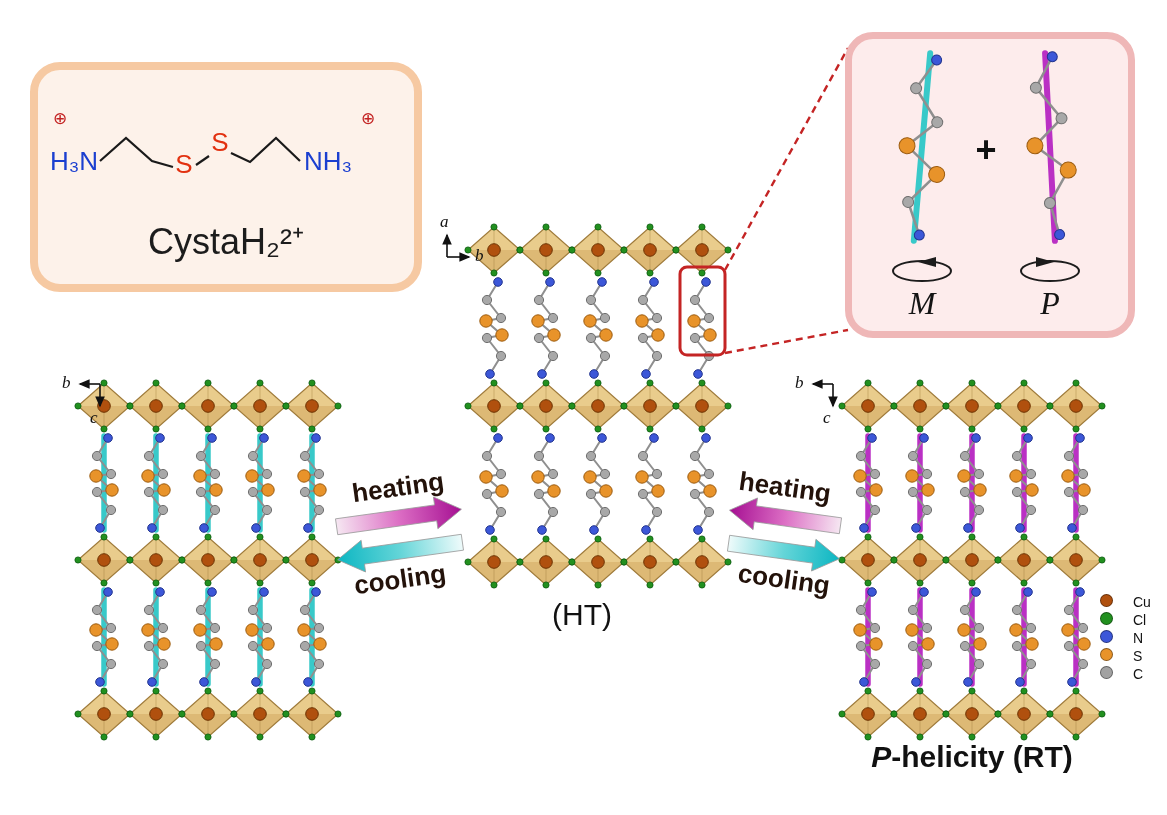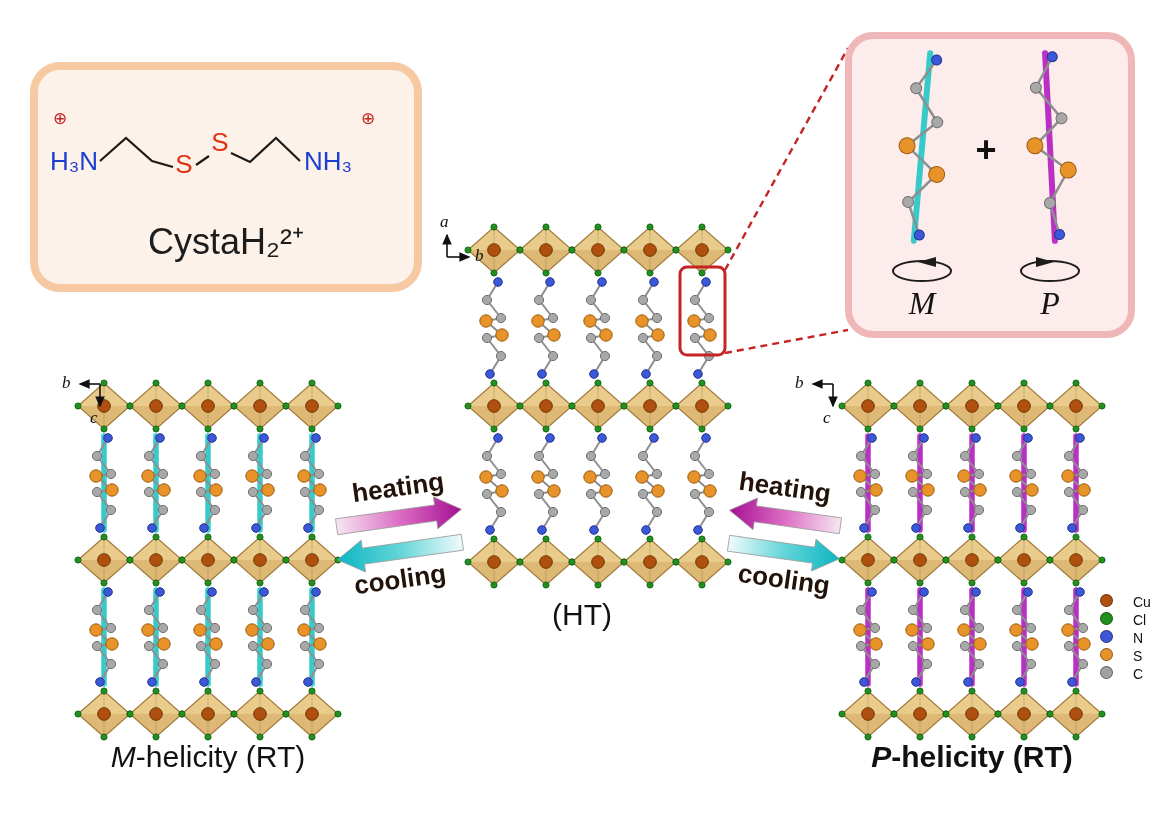--- a/index.html
+++ b/index.html
@@ -922,23 +922,20 @@
     <span class="chir" style="left:170px;top:246px;">P</span>
     <span class="plus">+</span>
   </div>
 
   <div class="ptext" style="left:336px;top:472px;transform:rotate(-8deg);">heating</div>
   <div class="ptext" style="left:338px;top:564px;transform:rotate(-8deg);">cooling</div>
   <div class="ptext" style="left:723px;top:472px;transform:rotate(8deg);">heating</div>
   <div class="ptext" style="left:722px;top:564px;transform:rotate(8deg);">cooling</div>
 
   <div class="slabel" style="left:532px;top:598px;width:100px;">(HT)</div>
-  <div class="slabel" style="left:78px;top:740px;width:260px;">
-    <span class="it">M</span><span>-helicity (RT)</span>
-  </div>
   <div class="slabel" style="left:842px;top:740px;width:260px;font-weight:bold;">
     <span class="it">P</span><span>-helicity (RT)</span>
   </div>
 
   <span class="axlabel" style="left:440px;top:212px;">a</span>
   <span class="axlabel" style="left:475px;top:246px;">b</span>
   <span class="axlabel" style="left:62px;top:373px;">b</span>
   <span class="axlabel" style="left:90px;top:408px;">c</span>
   <span class="axlabel" style="left:795px;top:373px;">b</span>
   <span class="axlabel" style="left:823px;top:408px;">c</span>

